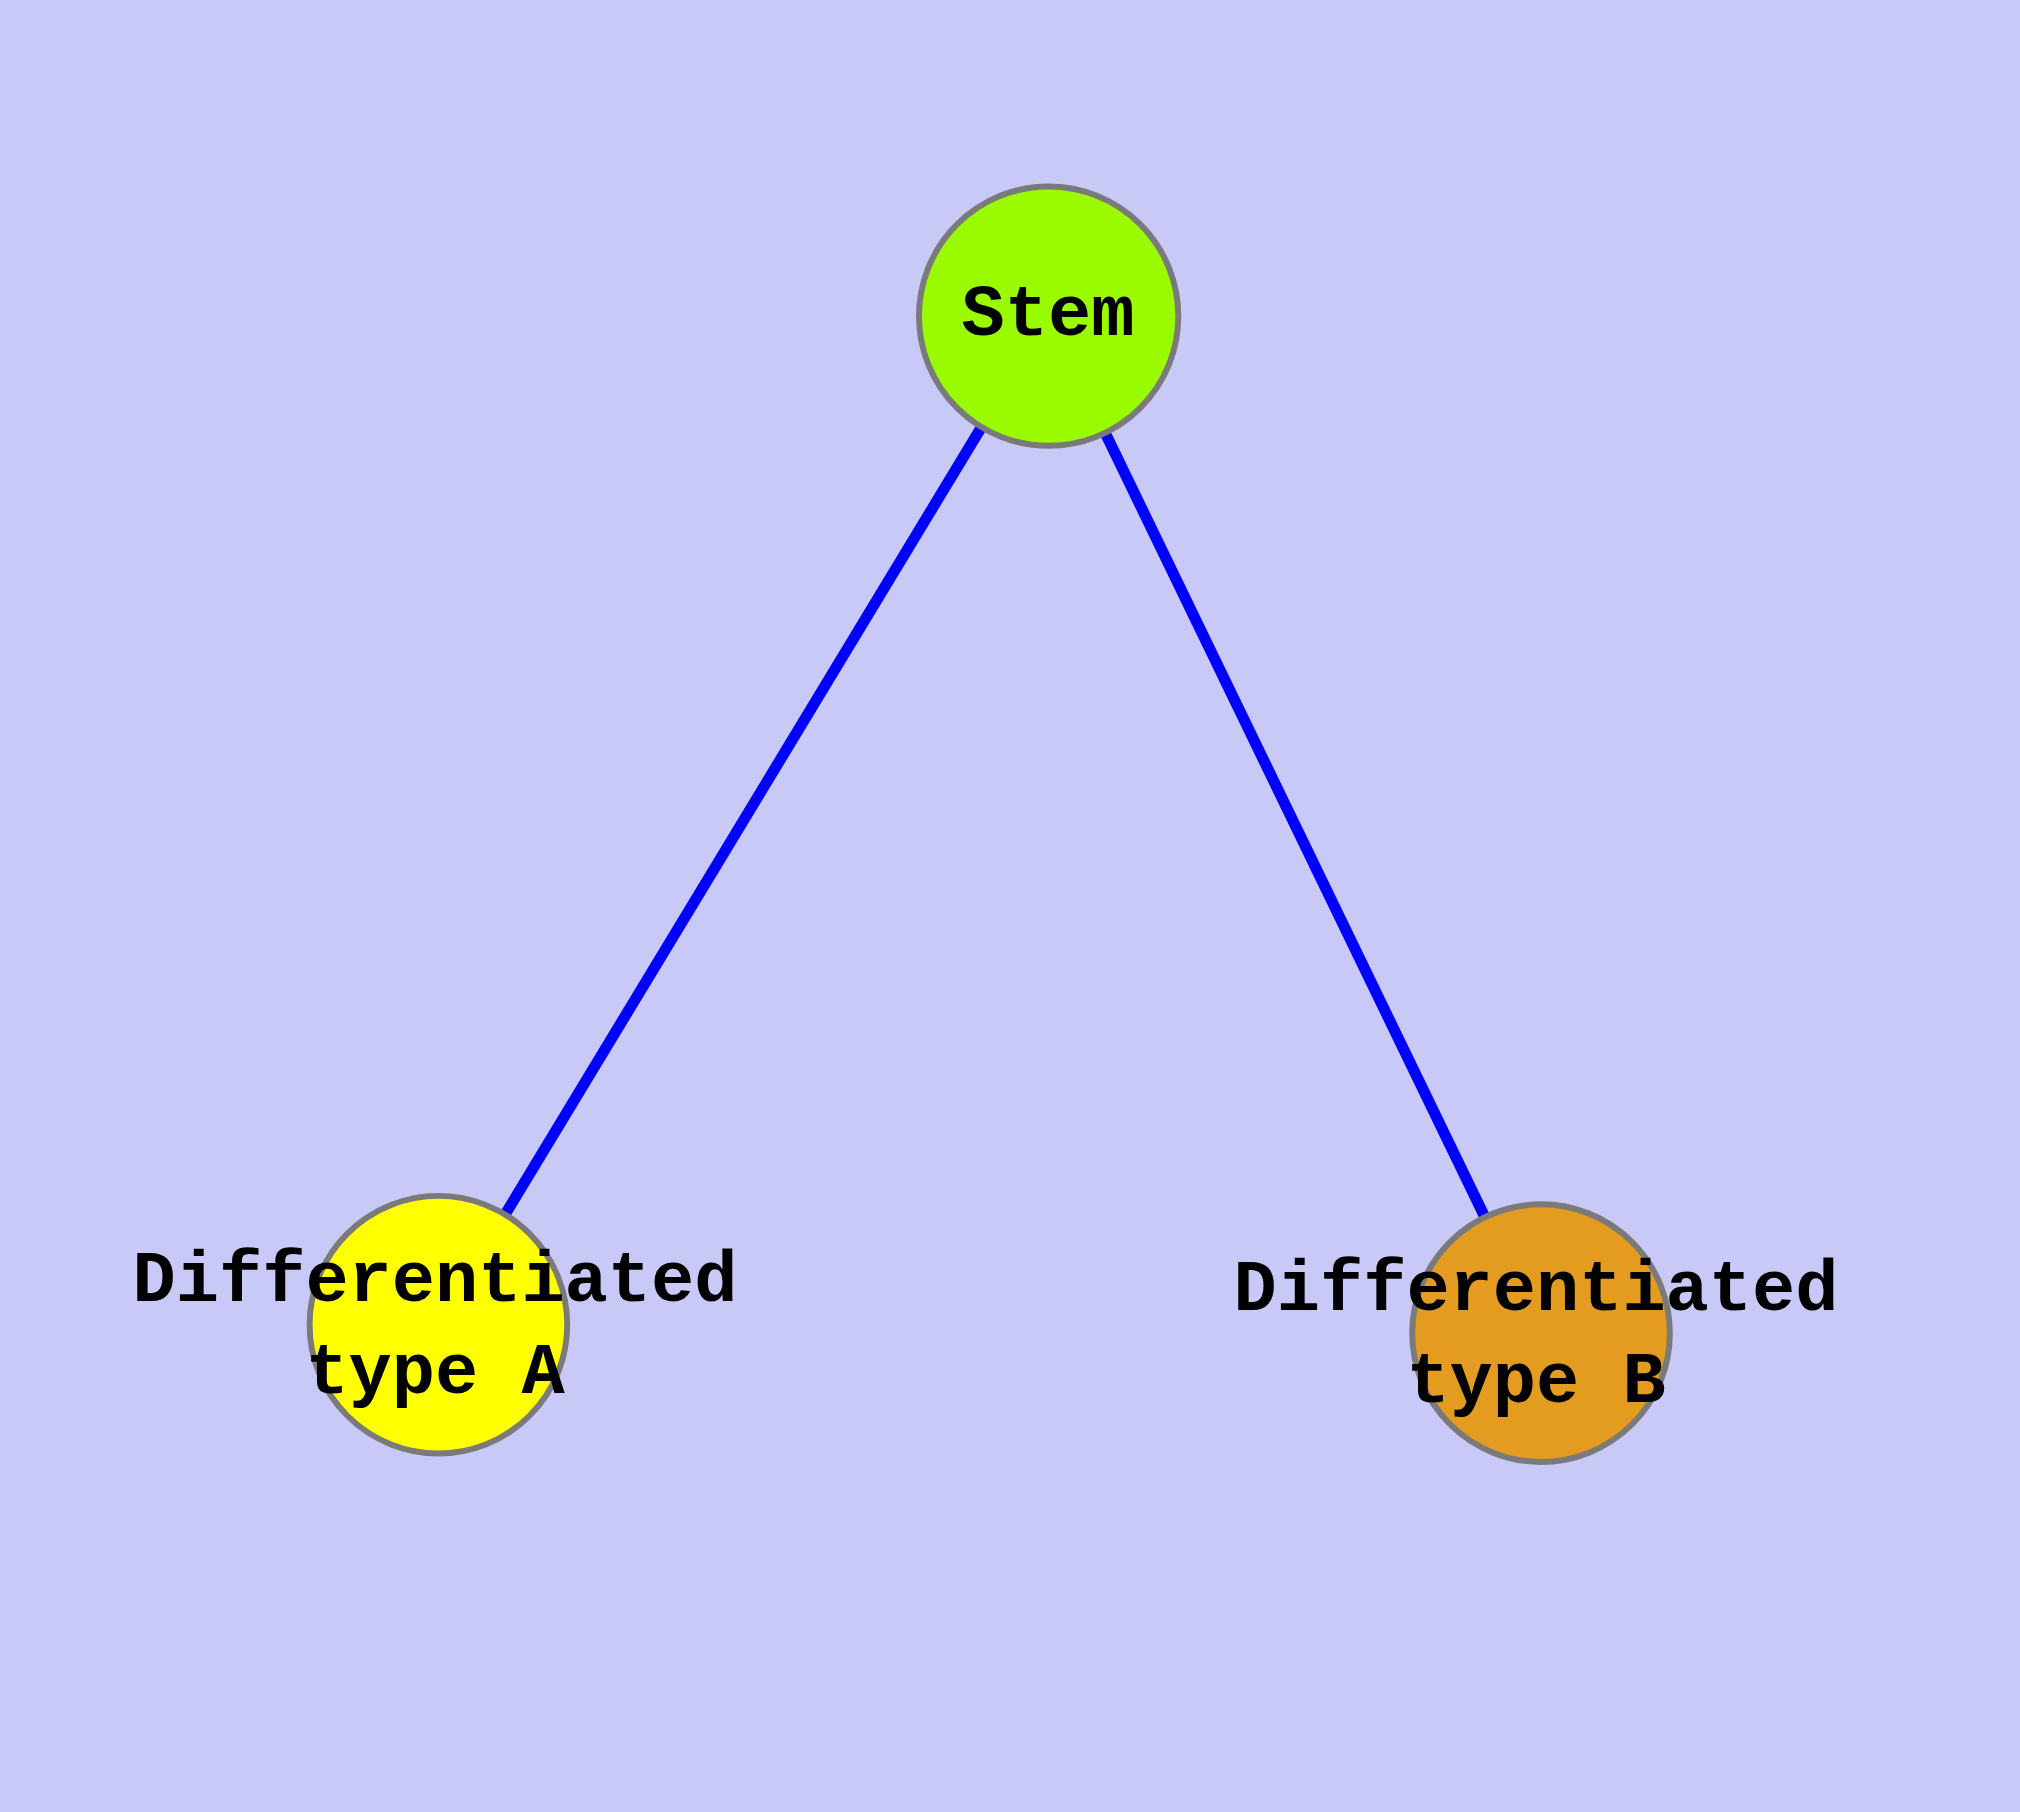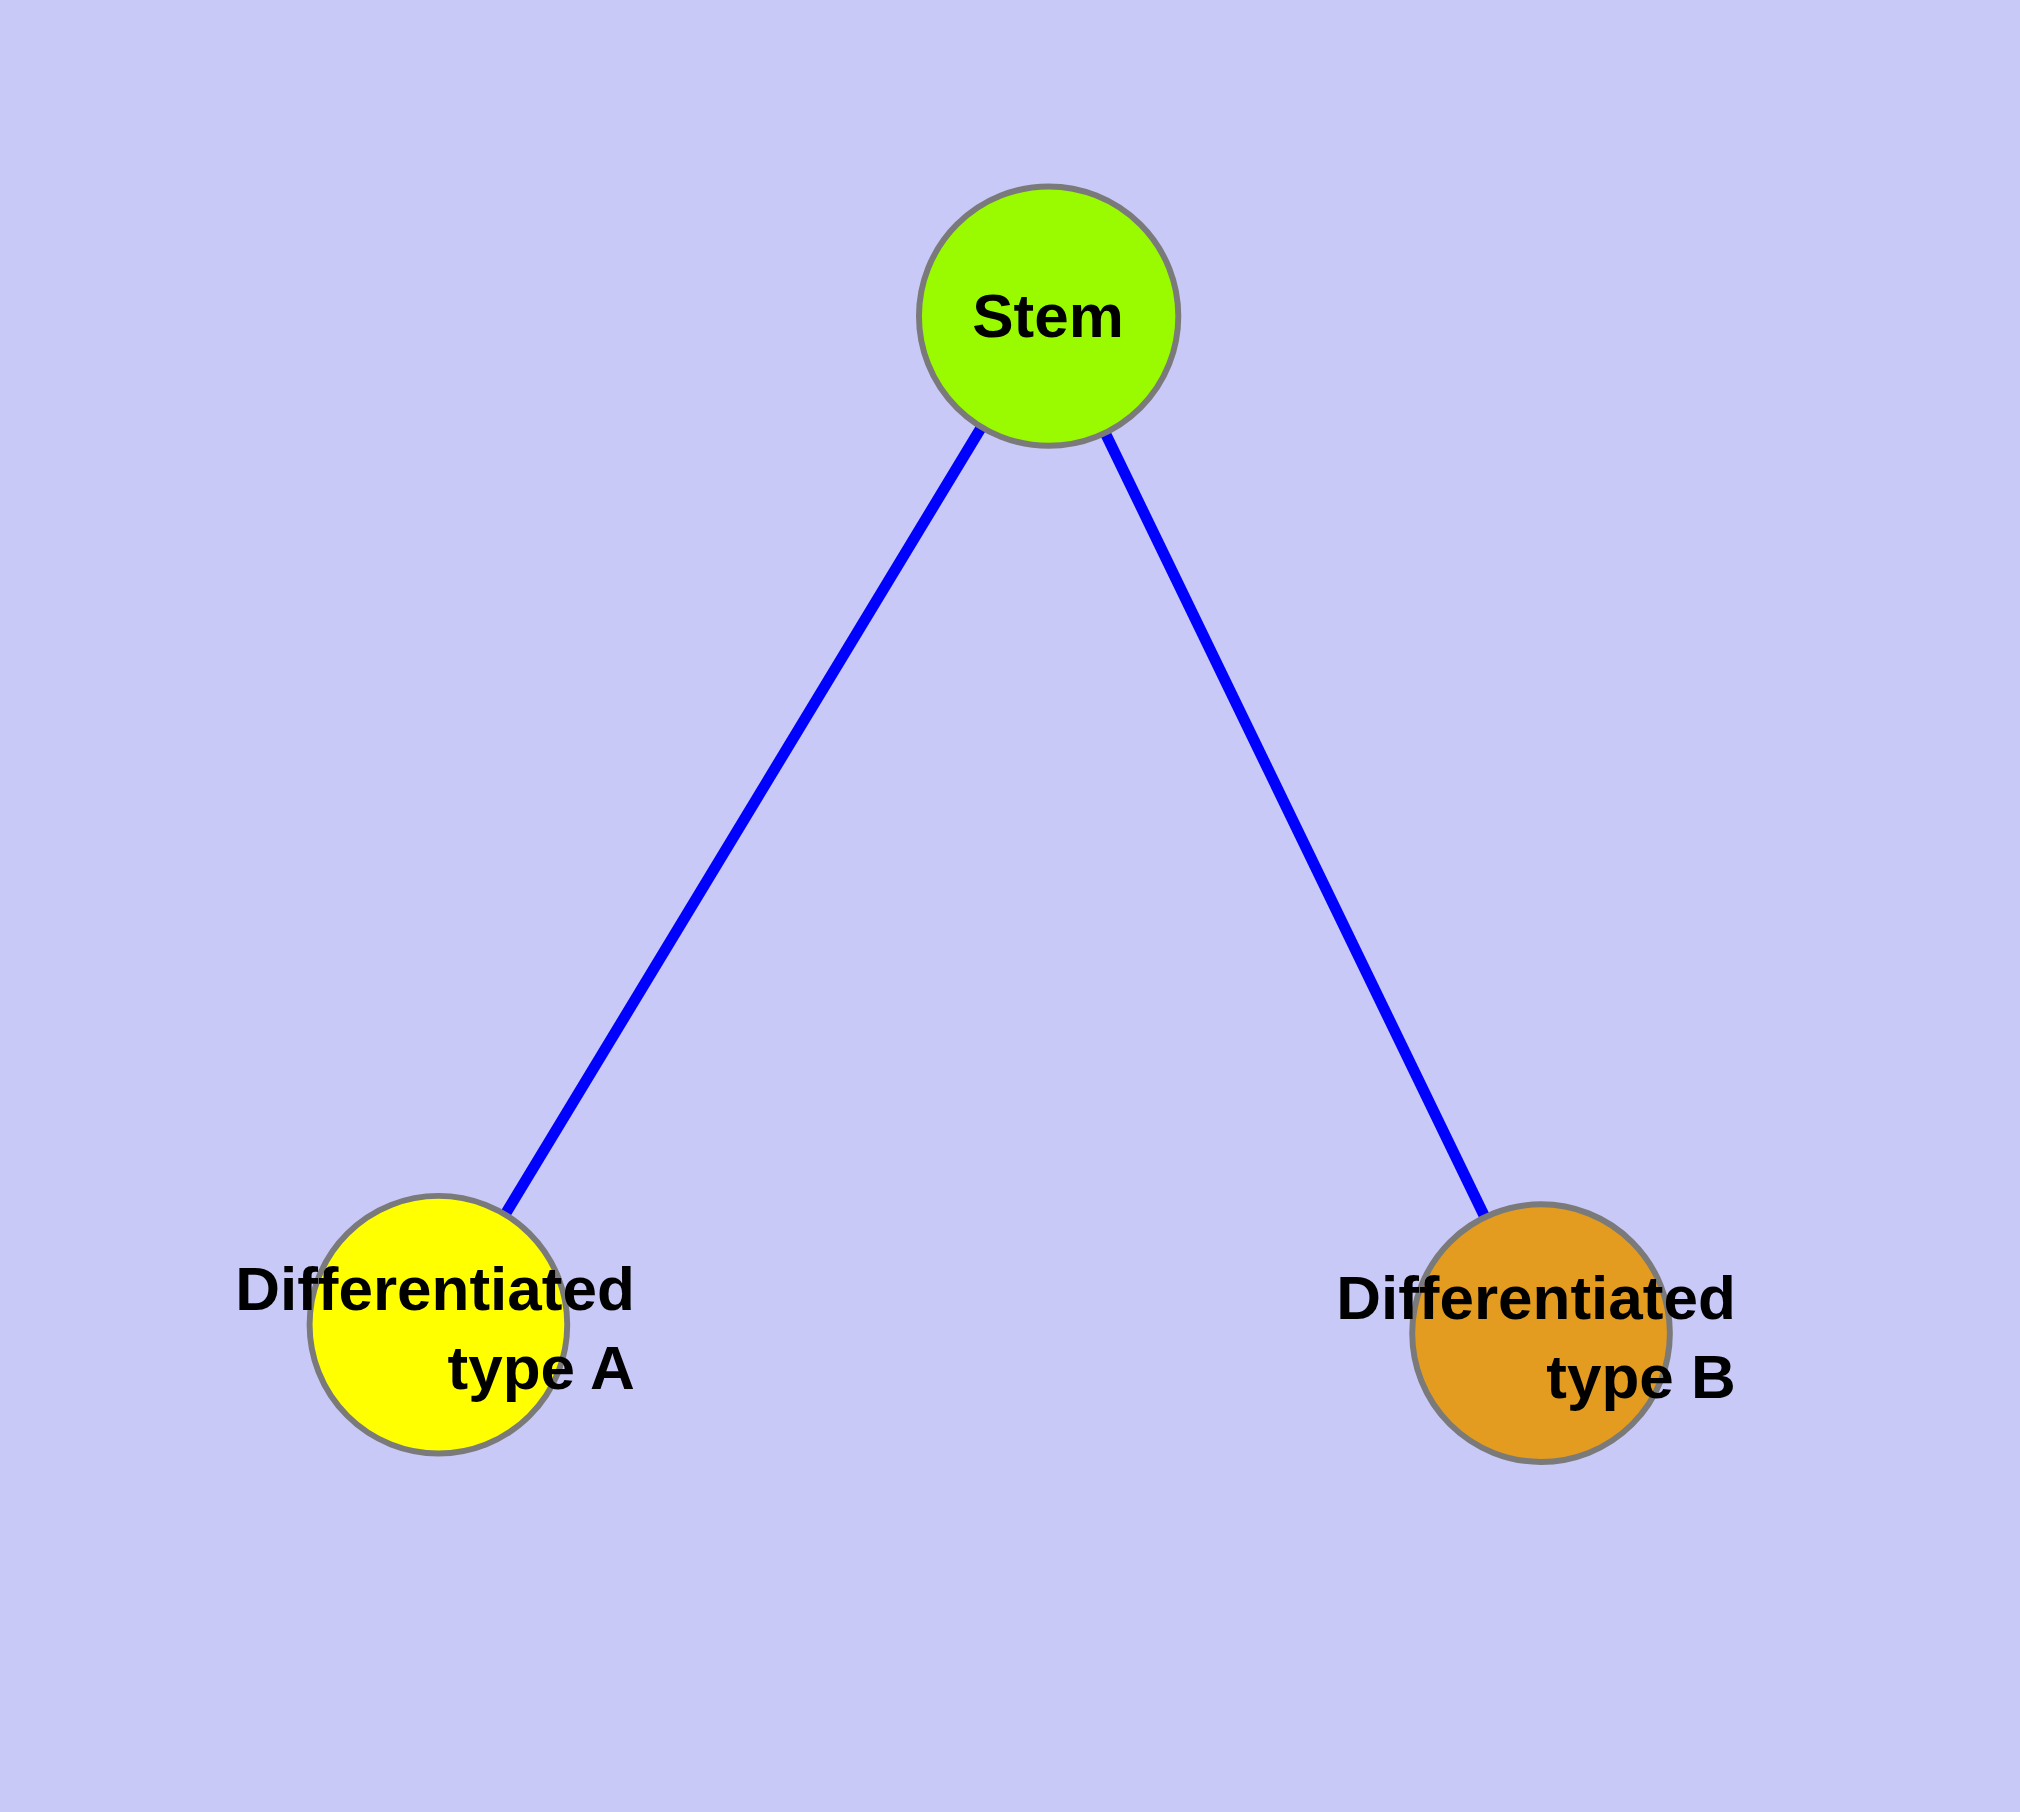--- a/index.html
+++ b/index.html
@@ -24,27 +24,28 @@
   .edge {
     stroke-width: 13;
     stroke-linecap: butt;
   }
   .node {
     stroke-width: 7;
   }
   .node-label {
     position: absolute;
     transform: translate(-50%, -50%);
-    font-size: 62px;
+    font-size: 72px;
     font-weight: bold;
     line-height: 1.28;
-    text-align: right;
+    text-align: center;
     white-space: pre-line;
     color: #000000;
     pointer-events: none;
+    font-family: Liberation Mono, monospace;
   }
   .label-stem   { left: 1048px; top: 316px; }
   .label-type-a { left: 435px;  top: 1328px; }
   .label-type-b { left: 1536px; top: 1337px; }
 </style>
 </head>
 <body>
 
 <div class="canvas" style="background-color: rgb(201, 201, 247);">
 

